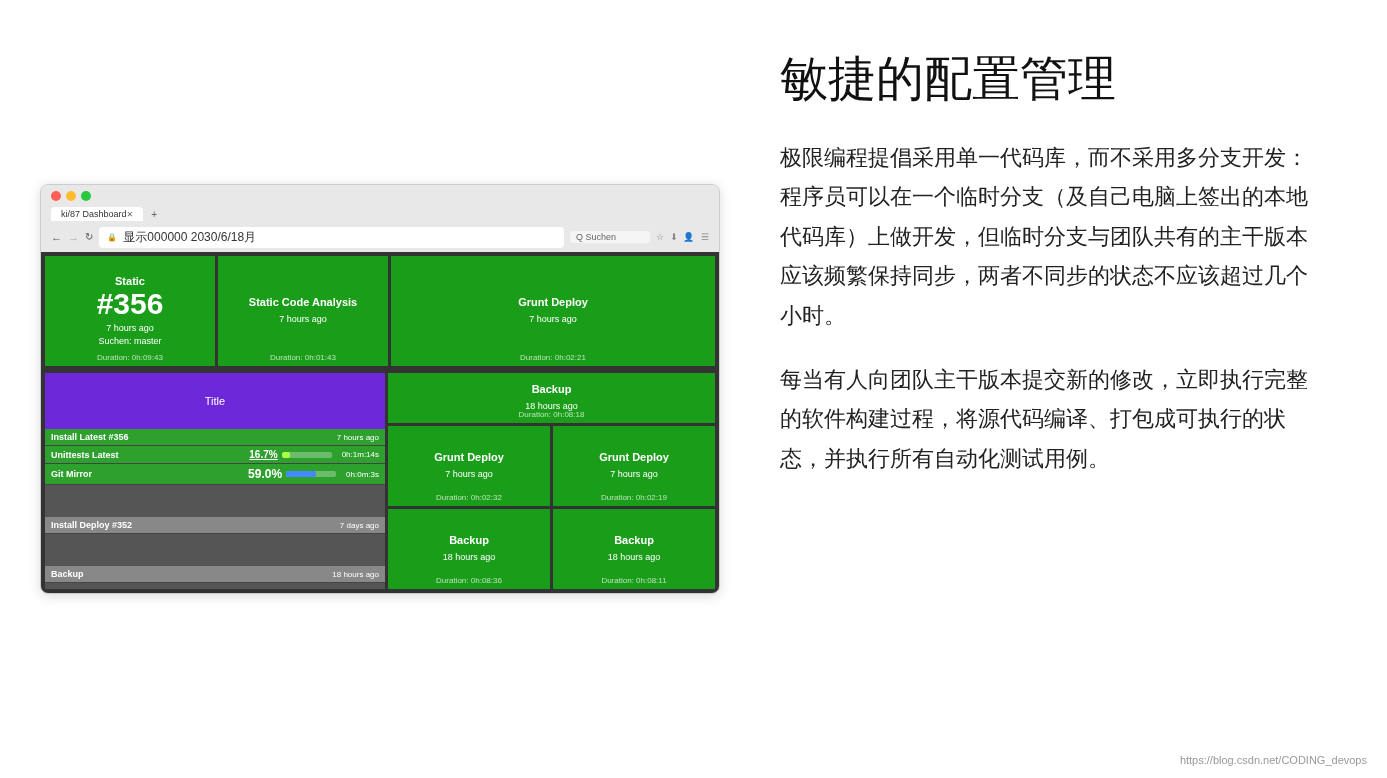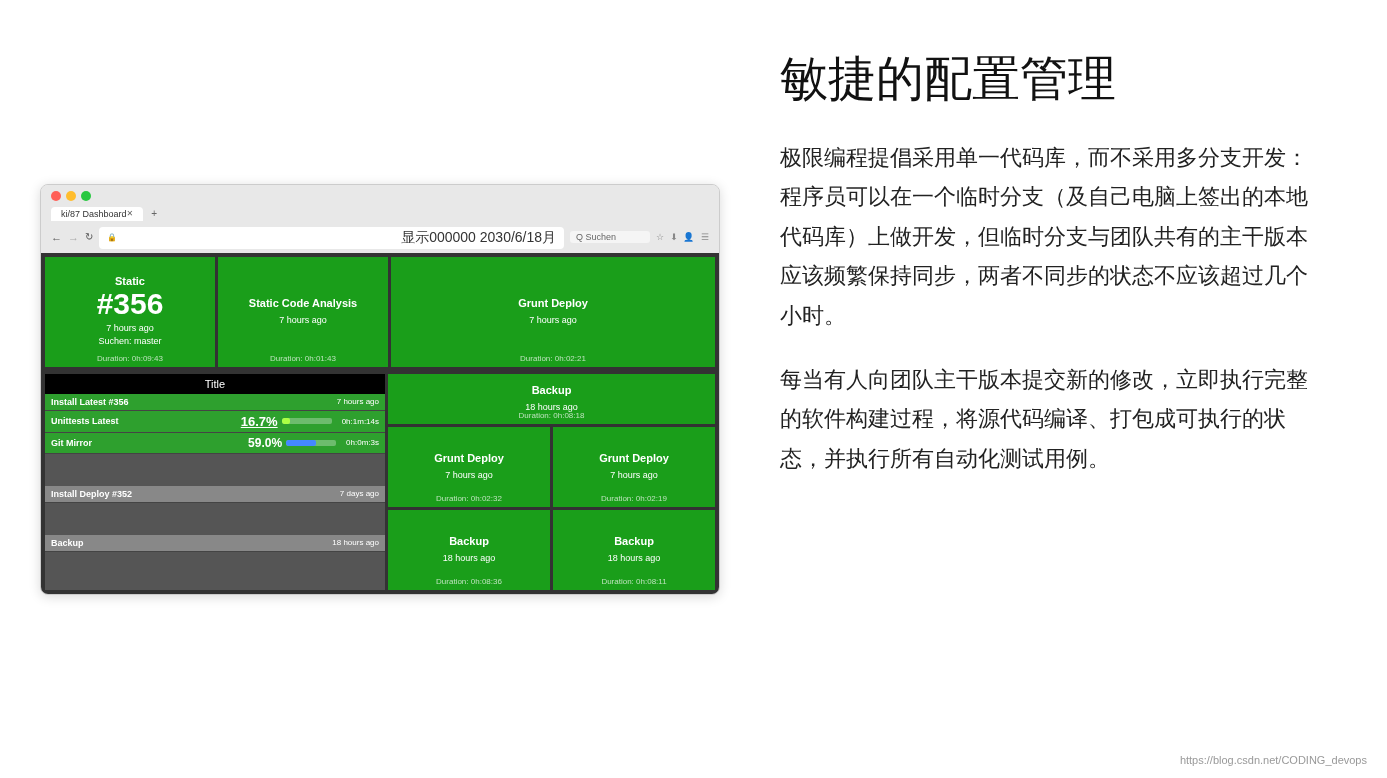--- a/index.html
+++ b/index.html
@@ -76,24 +76,23 @@
       display: flex;
       align-items: center;
       background: #fff;
       border-radius: 4px;
       padding: 2px 8px;
       gap: 6px;
       margin-top: 2px;
     }
 
     .address-text {
-      font-size: 14px;
+      font-size: 12px;
       color: #333;
       flex: 1;
-      text-align: right;
     }
 
     .search-box {
       background: #f5f5f5;
       border-radius: 3px;
       padding: 1px 6px;
       font-size: 9px;
       color: #666;
       width: 80px;
     }
@@ -178,25 +177,25 @@
     }
 
     
     .list-panel {
       background: #555;
       display: flex;
       flex-direction: column;
     }
 
     .list-panel-header {
-      background: #000000;
+      background: #6d28d9;
       color: #fff;
       text-align: center;
       font-size: 11px;
-      padding: 4px 8px;
+      padding: 22px 8px;
     }
 
     .list-item {
       display: flex;
       align-items: center;
       padding: 3px 6px;
       font-size: 9px;
       border-bottom: 1px solid #444;
     }
 
@@ -377,21 +376,21 @@
         <div class="list-panel-header">Title</div>
 
         <div class="list-item list-item-green">
           <span class="list-item-name">Install Latest  #356</span>
           <span class="list-item-time">7 hours ago</span>
         </div>
 
         <div class="list-item list-item-green">
           <span class="list-item-name">Unittests Latest</span>
           <div class="list-item-progress-container">
-            <span style="font-size:13px;font-weight:bold;text-decoration:underline;">16.7%</span>
+            <span style="font-size:10px;font-weight:bold;text-decoration:underline;">16.7%</span>
             <div class="progress-bar-bg">
               <div class="progress-bar-fill" style="width:16.7%;"></div>
             </div>
             <span class="list-item-time">0h:1m:14s</span>
           </div>
         </div>
 
         <div class="list-item list-item-green">
           <span class="list-item-name">Git Mirror</span>
           <div class="list-item-progress-container">

